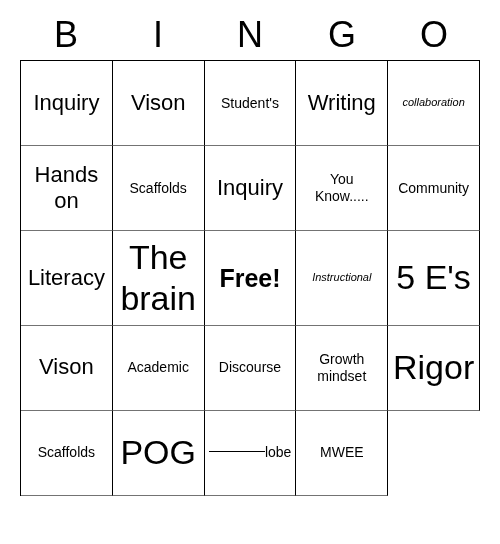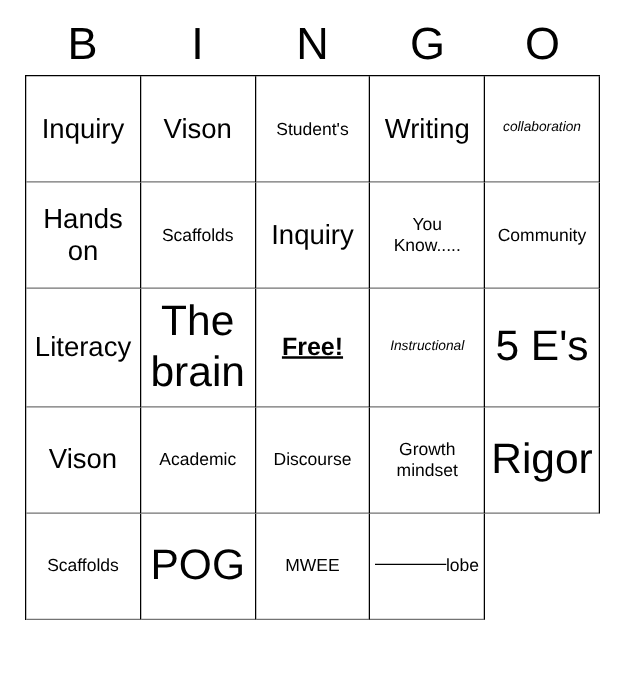--- a/index.html
+++ b/index.html
@@ -131,21 +131,21 @@
       <div class="bingo-cell">
         <span class="size-normal">Community</span>
       </div>
       <div class="bingo-cell">
         <span class="size-large">Literacy</span>
       </div>
       <div class="bingo-cell">
         <span class="size-xxlarge">The<br>brain</span>
       </div>
       <div class="bingo-cell free-cell">
-        <span style="font-size: 20px; font-weight: bold; text-decoration: underline;">Free!</span>
+        <span style="font-size: 25px; font-weight: bold;">Free!</span>
       </div>
       <div class="bingo-cell">
         <span class="size-small">Instructional</span>
       </div>
       <div class="bingo-cell">
         <span class="size-xxlarge">5 E's</span>
       </div>
       <div class="bingo-cell">
         <span class="size-large">Vison</span>
       </div>
@@ -161,20 +161,20 @@
       <div class="bingo-cell">
         <span class="size-xxlarge">Rigor</span>
       </div>
       <div class="bingo-cell">
         <span class="size-normal">Scaffolds</span>
       </div>
       <div class="bingo-cell">
         <span class="size-xxlarge">POG</span>
       </div>
       <div class="bingo-cell">
-        <span class="size-normal">MWEE</span>
+        <div class="line-above"></div>
+        <span class="size-normal">lobe</span>
       </div>
       <div class="bingo-cell">
-        <div class="line-above"></div>
-        <span class="size-normal">lobe</span>
+        <span class="size-normal">MWEE</span>
       </div>
     </div>
 </div>
 
 </body></html>

